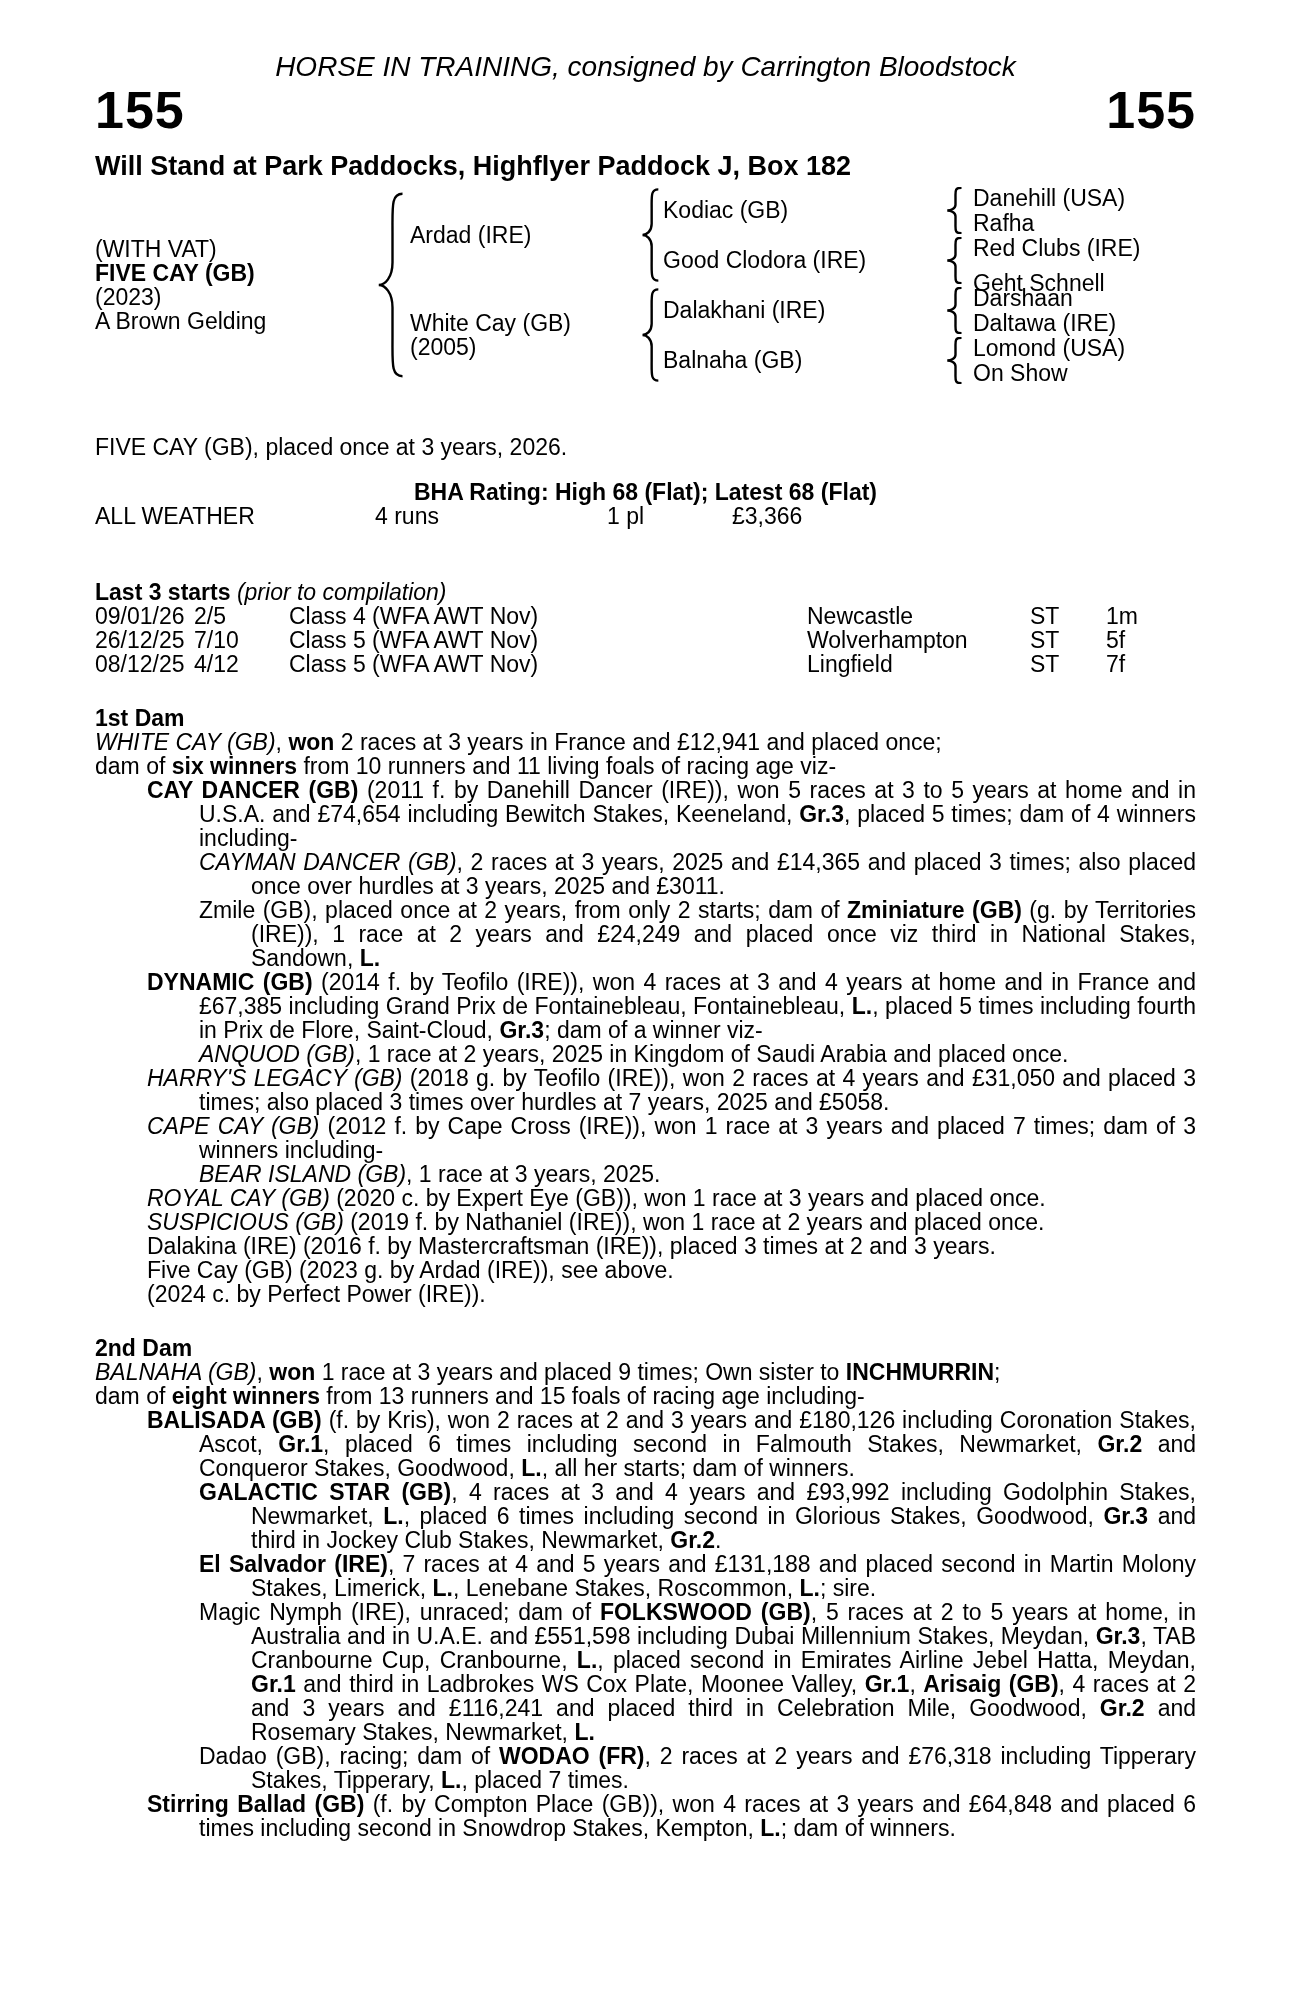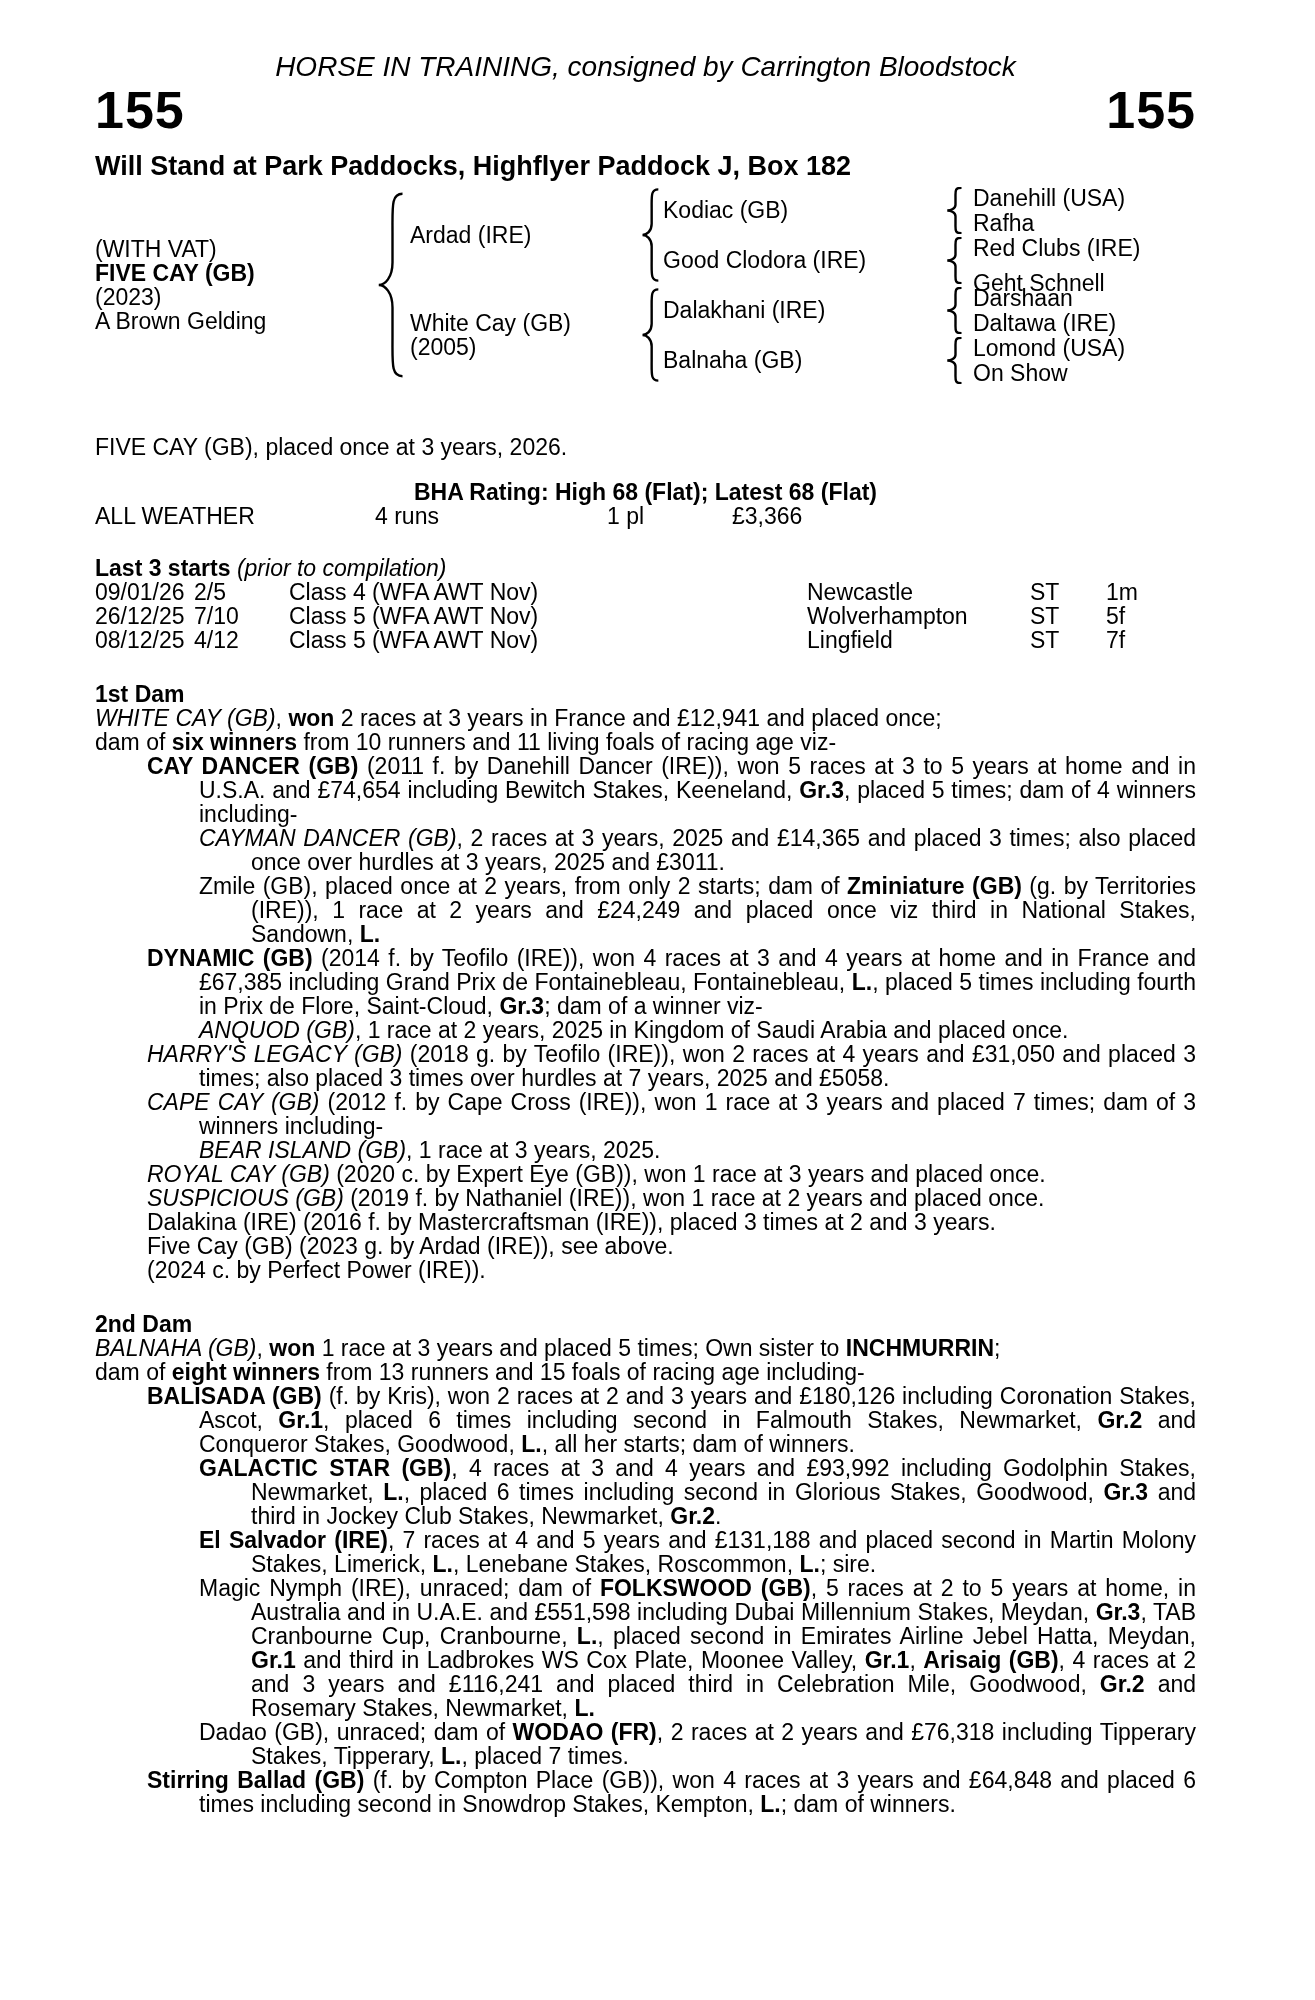--- a/index.html
+++ b/index.html
@@ -50,21 +50,21 @@
   .bs4{ grid-column:6; grid-row:7/9; }
   .gg{ grid-column:7; display:flex; align-items:center; }
   .gg1{grid-row:1;} .gg2{grid-row:2;} .gg3{grid-row:3;} .gg4{grid-row:4;margin-top:20px;}
   .gg5{grid-row:5;} .gg6{grid-row:6;} .gg7{grid-row:7;} .gg8{grid-row:8;}
 
   
   .summary{ margin-top:50px; }
   .bha{ font-weight:bold; margin-top:21px;text-align:center; }
   .aw-row{ display:grid; grid-template-columns:280px 232px 125px auto; }
 
-  .starts-title{ margin-top:28px; }
+  .starts-title{ margin-top:52px; }
   .starts-title .t{ font-weight:bold; }
   .starts-title .sub{ font-style:italic; }
   .starts-row{ display:grid; grid-template-columns:99px 74px 539px 223px 76px auto; }
   .starts-row .pos{ }
   .starts-row .race{ padding-left:21px; }
 
   
   .dam-head{ font-weight:bold; margin-top:30px; }
   .para{ text-align:justify; }
   .p-l0{}
@@ -209,20 +209,20 @@
 <div class="para p-l1"><span class="i">HARRY'S LEGACY (GB)</span><span> (2018 g. by Teofilo (IRE)), won 2 races at 4 years and £31,050 and placed 3 times; also placed 3 times over hurdles at 7 years, 2025 and £5058.</span></div>
 <div class="para p-l1"><span class="i">CAPE CAY (GB)</span><span> (2012 f. by Cape Cross (IRE)), won 1 race at 3 years and placed 7 times; dam of 3 winners including-</span></div>
 <div class="para p-l2"><span class="i">BEAR ISLAND (GB)</span><span>, 1 race at 3 years, 2025.</span></div>
 <div class="para p-l1"><span class="i">ROYAL CAY (GB)</span><span> (2020 c. by Expert Eye (GB)), won 1 race at 3 years and placed once.</span></div>
 <div class="para p-l1"><span class="i">SUSPICIOUS (GB)</span><span> (2019 f. by Nathaniel (IRE)), won 1 race at 2 years and placed once.</span></div>
 <div class="para p-l1"><span>Dalakina (IRE) (2016 f. by Mastercraftsman (IRE)), placed 3 times at 2 and 3 years.</span></div>
 <div class="para p-l1"><span>Five Cay (GB) (2023 g. by Ardad (IRE)), see above.</span></div>
 <div class="para p-l1"><span>(2024 c. by Perfect Power (IRE)).</span></div>
 
 <div class="dam-head">2nd Dam</div>
-<div class="para p-l0"><span class="i">BALNAHA (GB)</span><span>, </span><span class="b">won</span><span> 1 race at 3 years and placed 5 times; Own sister to </span><span class="b">INCHMURRIN</span><span>;</span></div>
+<div class="para p-l0"><span class="i">BALNAHA (GB)</span><span>, </span><span class="b">won</span><span> 1 race at 3 years and placed 9 times; Own sister to </span><span class="b">INCHMURRIN</span><span>;</span></div>
 <div class="para p-l0"><span>dam of </span><span class="b">eight winners</span><span> from 13 runners and 15 foals of racing age including-</span></div>
 <div class="para p-l1"><span class="b">BALISADA (GB)</span><span> (f. by Kris), won 2 races at 2 and 3 years and £180,126 including Coronation Stakes, Ascot, </span><span class="b">Gr.1</span><span>, placed 6 times including second in Falmouth Stakes, Newmarket, </span><span class="b">Gr.2</span><span> and Conqueror Stakes, Goodwood, </span><span class="b">L.</span><span>, all her starts; dam of winners.</span></div>
 <div class="para p-l2"><span class="b">GALACTIC STAR (GB)</span><span>, 4 races at 3 and 4 years and £93,992 including Godolphin Stakes, Newmarket, </span><span class="b">L.</span><span>, placed 6 times including second in Glorious Stakes, Goodwood, </span><span class="b">Gr.3</span><span> and third in Jockey Club Stakes, Newmarket, </span><span class="b">Gr.2</span><span>.</span></div>
 <div class="para p-l2"><span class="b">El Salvador (IRE)</span><span>, 7 races at 4 and 5 years and £131,188 and placed second in Martin Molony Stakes, Limerick, </span><span class="b">L.</span><span>, Lenebane Stakes, Roscommon, </span><span class="b">L.</span><span>; sire.</span></div>
 <div class="para p-l2"><span>Magic Nymph (IRE), unraced; dam of </span><span class="b">FOLKSWOOD (GB)</span><span>, 5 races at 2 to 5 years at home, in Australia and in U.A.E. and £551,598 including Dubai Millennium Stakes, Meydan, </span><span class="b">Gr.3</span><span>, TAB Cranbourne Cup, Cranbourne, </span><span class="b">L.</span><span>, placed second in Emirates Airline Jebel Hatta, Meydan, </span><span class="b">Gr.1</span><span> and third in Ladbrokes WS Cox Plate, Moonee Valley, </span><span class="b">Gr.1</span><span>, </span><span class="b">Arisaig (GB)</span><span>, 4 races at 2 and 3 years and £116,241 and placed third in Celebration Mile, Goodwood, </span><span class="b">Gr.2</span><span> and Rosemary Stakes, Newmarket, </span><span class="b">L.</span></div>
-<div class="para p-l2"><span>Dadao (GB), unraced; dam of </span><span class="b">WODAO (FR)</span><span>, 2 races at 2 years and £76,318 including Tipperary Stakes, Tipperary, </span><span class="b">L.</span><span>, placed 7 times.</span></div>
+<div class="para p-l2"><span>Dadao (GB), racing; dam of </span><span class="b">WODAO (FR)</span><span>, 2 races at 2 years and £76,318 including Tipperary Stakes, Tipperary, </span><span class="b">L.</span><span>, placed 7 times.</span></div>
 <div class="para p-l1"><span class="b">Stirring Ballad (GB)</span><span> (f. by Compton Place (GB)), won 4 races at 3 years and £64,848 and placed 6 times including second in Snowdrop Stakes, Kempton, </span><span class="b">L.</span><span>; dam of winners.</span></div>
 
 </body></html>

